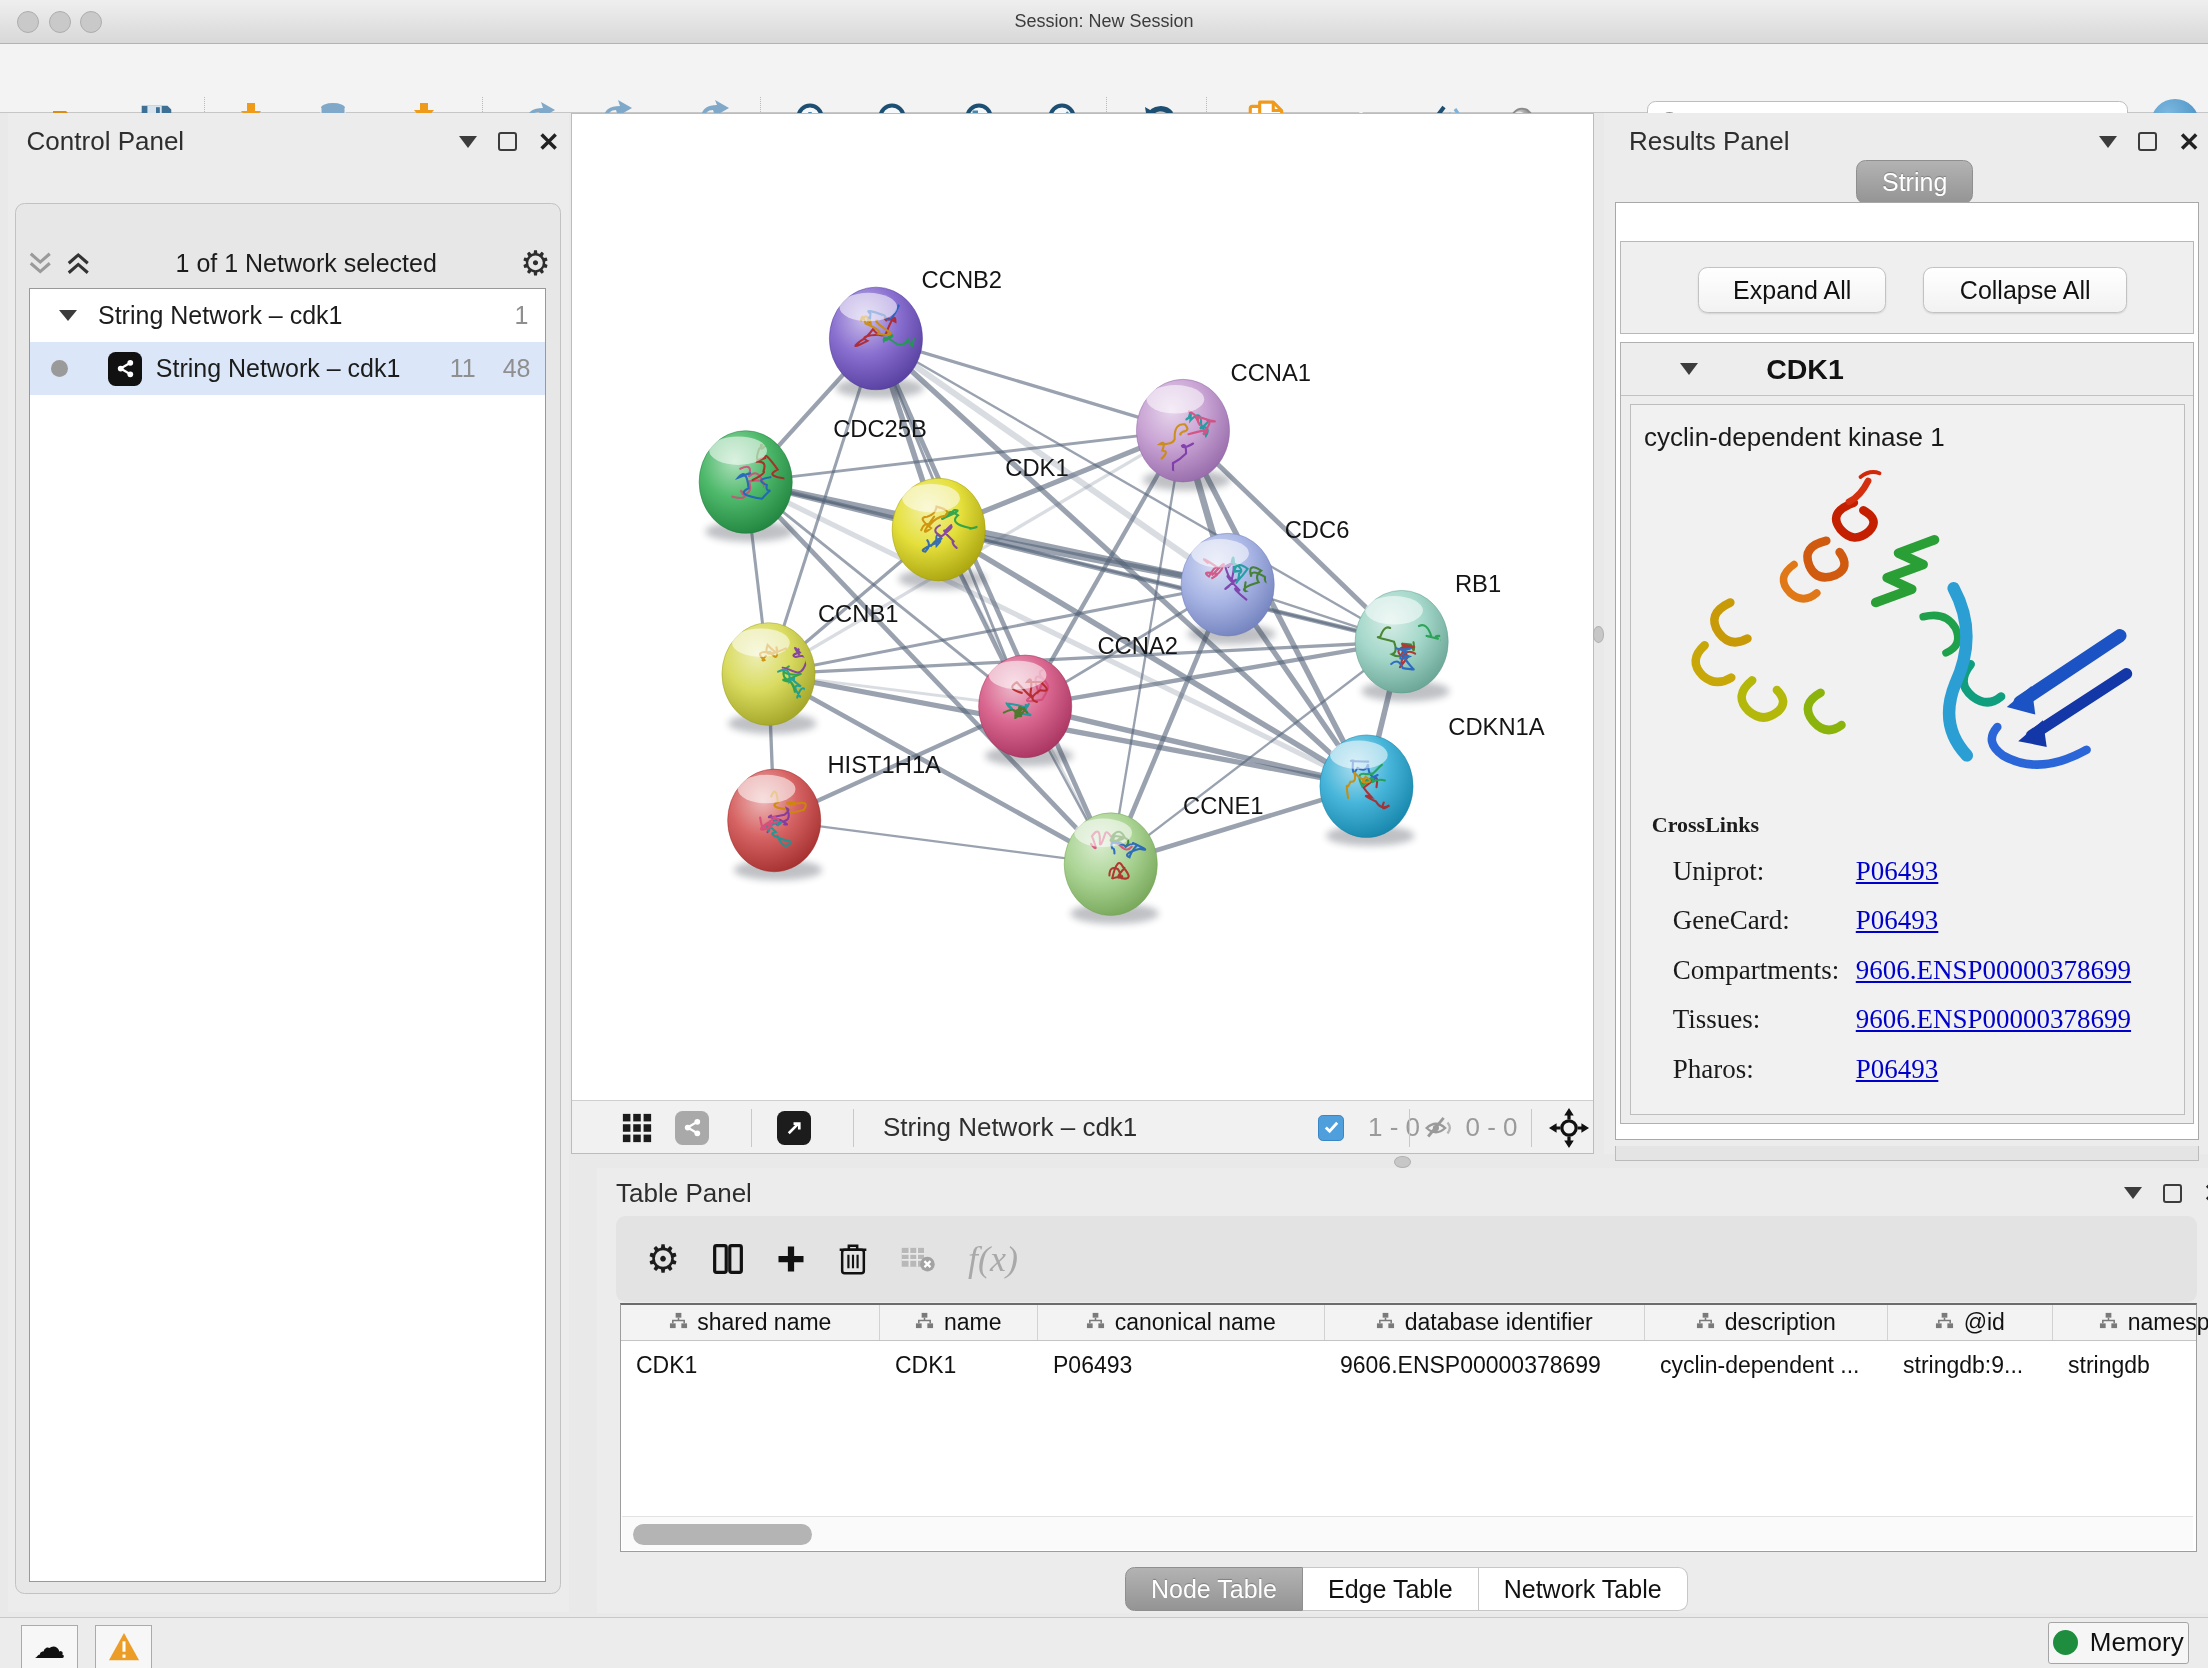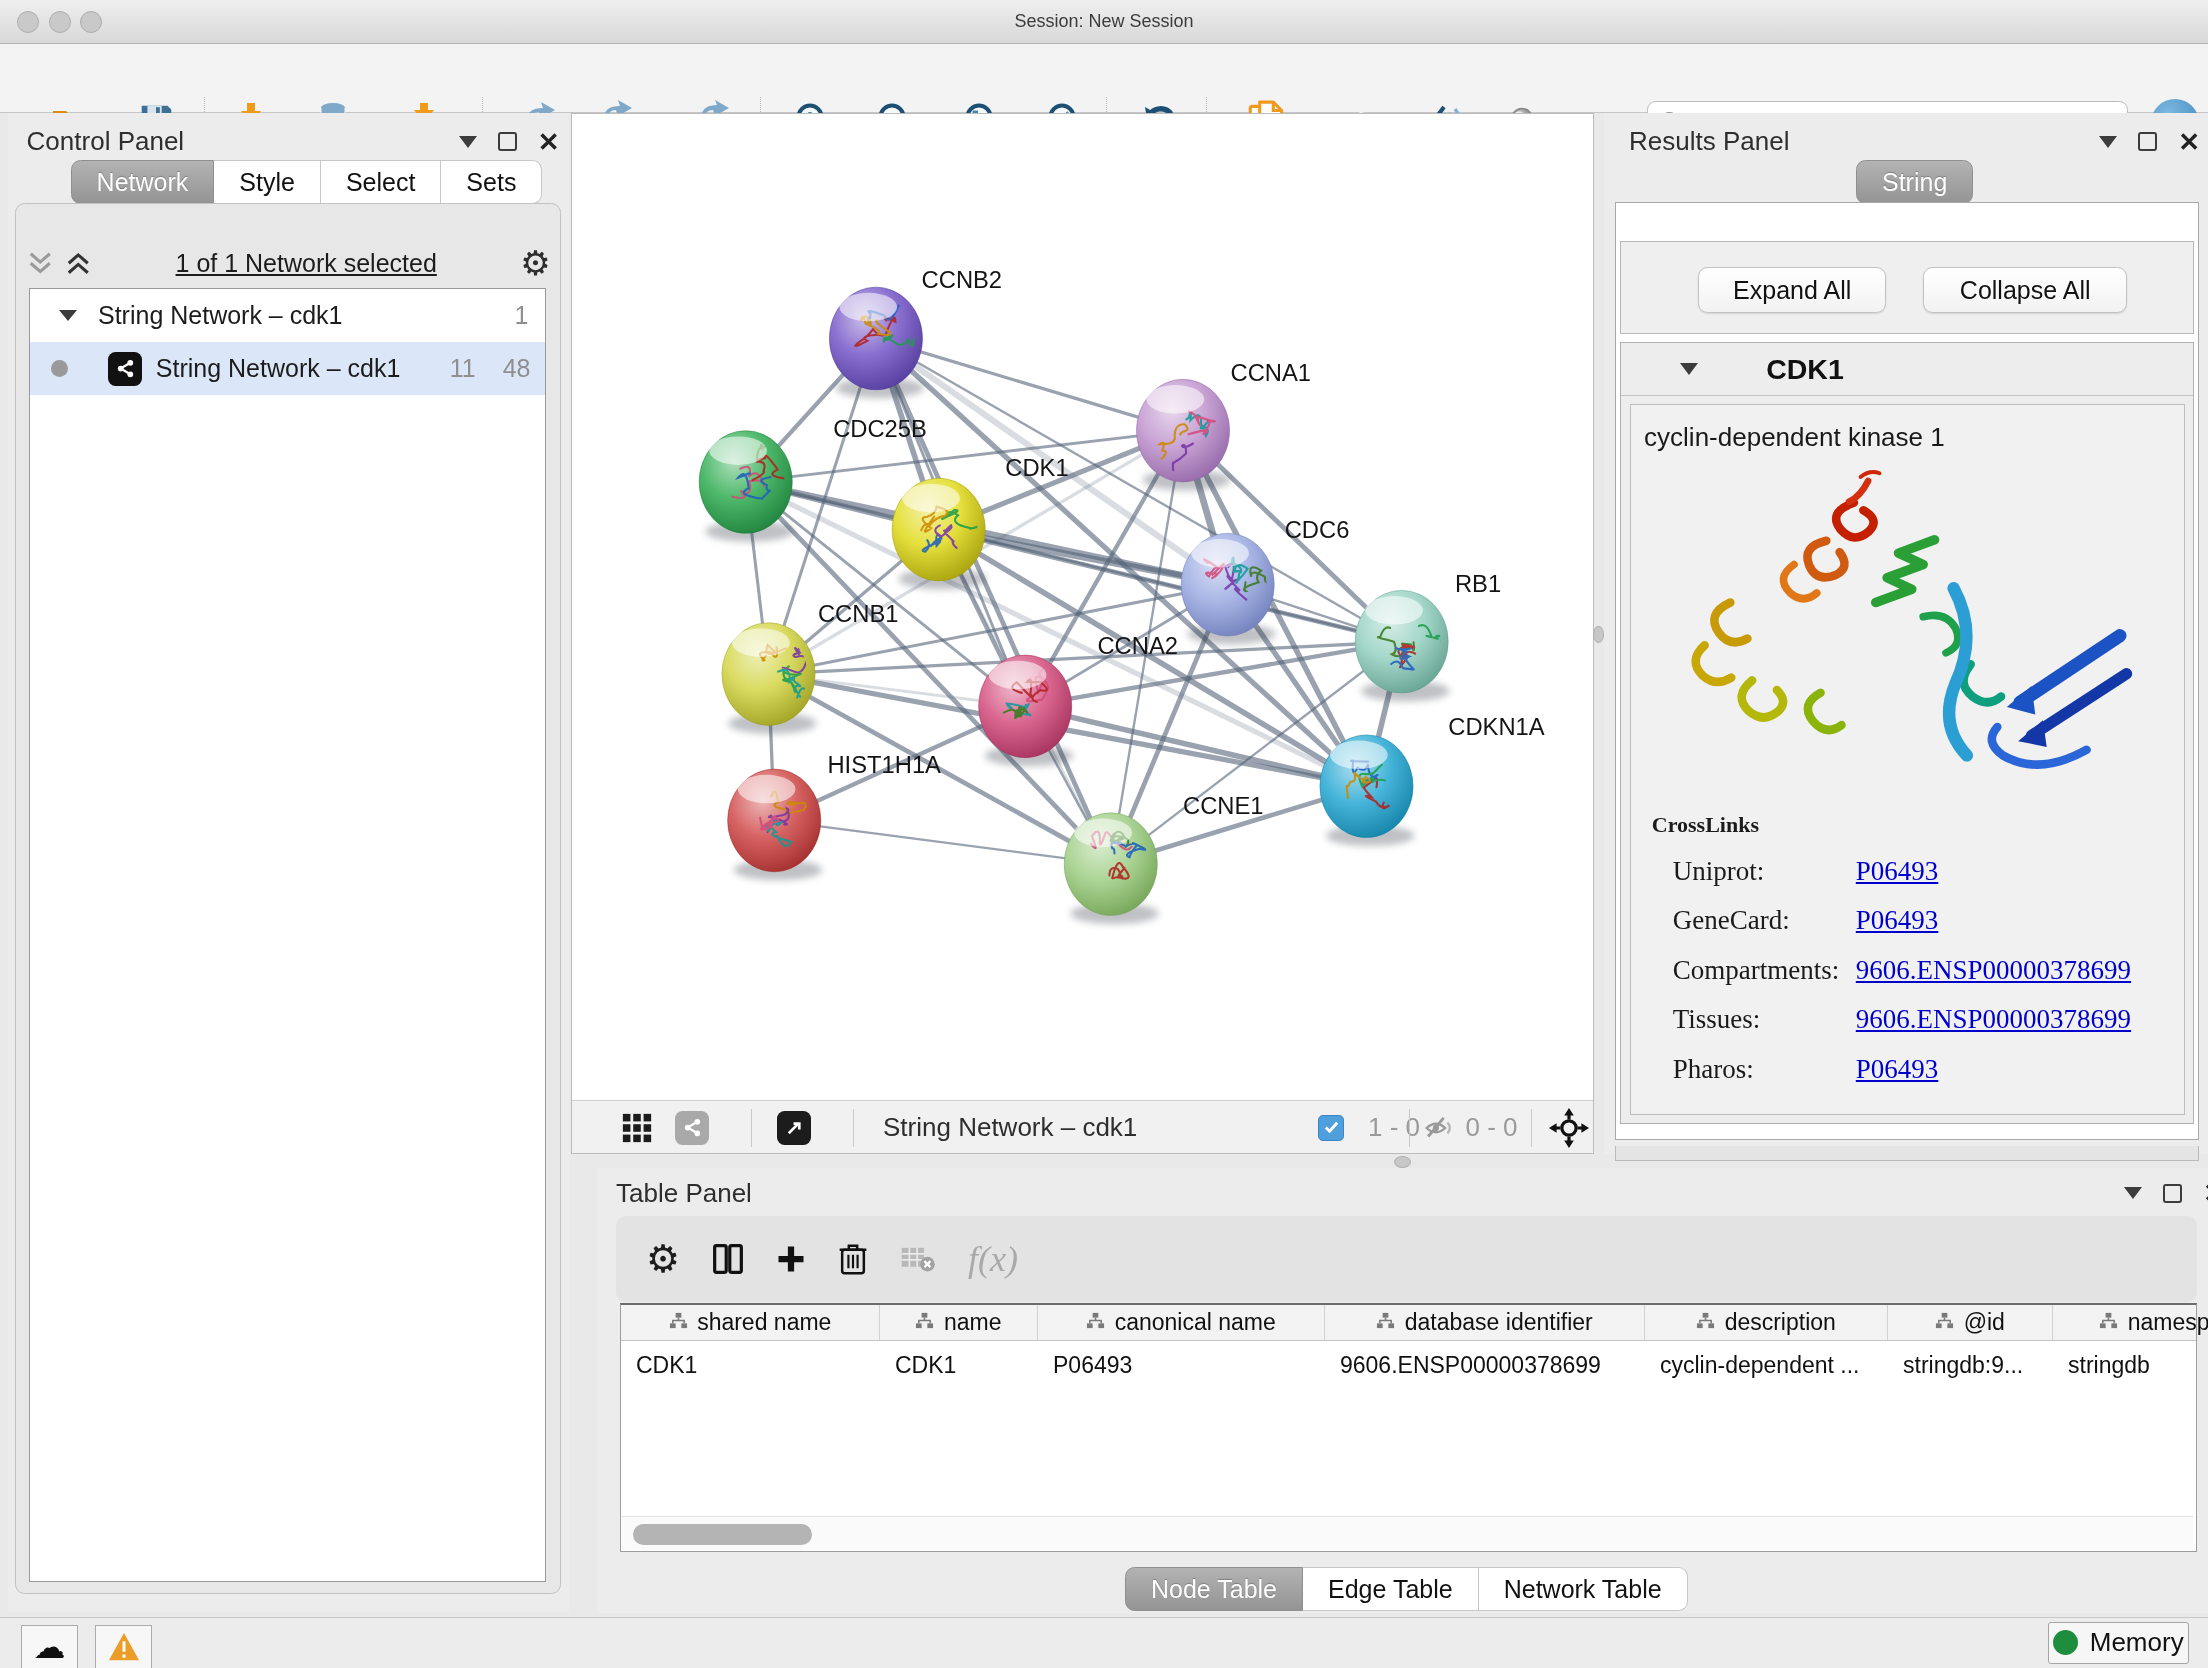--- a/index.html
+++ b/index.html
@@ -286,35 +286,29 @@
 </div>
 
 <div class="abs control-panel">
   <div class="abs ph-ctl" style="left:19px; top:13.3px; width:533px;">
     <span class="panel-title">Control Panel</span>
     <span style="flex:1"></span>
     <span class="tri-icon"></span>
     <span class="float-icon"></span>
     <span class="close-icon">✕</span>
   </div>
-  <div class="abs segs" style="left:63px; top:47px;" id="cp-tabs">
-      <div class="seg active">Network</div>
-      <div class="seg">Style</div>
-      <div class="seg">Select</div>
-      <div class="seg">Sets</div>
-    </div>
   <div class="cp-box">
     <div class="cp-statusbar">
       <svg width="28.5" height="28.5" viewBox="0 0 24 24">
         <path d="M4 4 l8 7 8 -7 M4 12 l8 7 8 -7" stroke="#9a9a9a" stroke-width="2.6" fill="none"></path>
       </svg>
       <svg width="28.5" height="28.5" viewBox="0 0 24 24" style="margin-left:9.5px">
         <path d="M4 20 l8 -7 8 7 M4 12 l8 -7 8 7" stroke="#333" stroke-width="2.6" fill="none"></path>
       </svg>
-      <span style="flex:1; text-align:center; font-size:25px;text-decoration:underline;">1 of 1 Network selected</span>
+      <span style="flex:1; text-align:center; font-size:25px;">1 of 1 Network selected</span>
       <span class="gear-glyph">⚙</span>
     </div>
     <div class="tree-box">
       <div class="tree-row">
         <span style="width:28.5px"></span>
         <span class="tri-icon" style="border-top-width:11.4px"></span>
         <span style="width:21px"></span>
         <span>String Network – cdk1</span>
         <span style="flex:1"></span>
         <span class="cnt">1</span>

